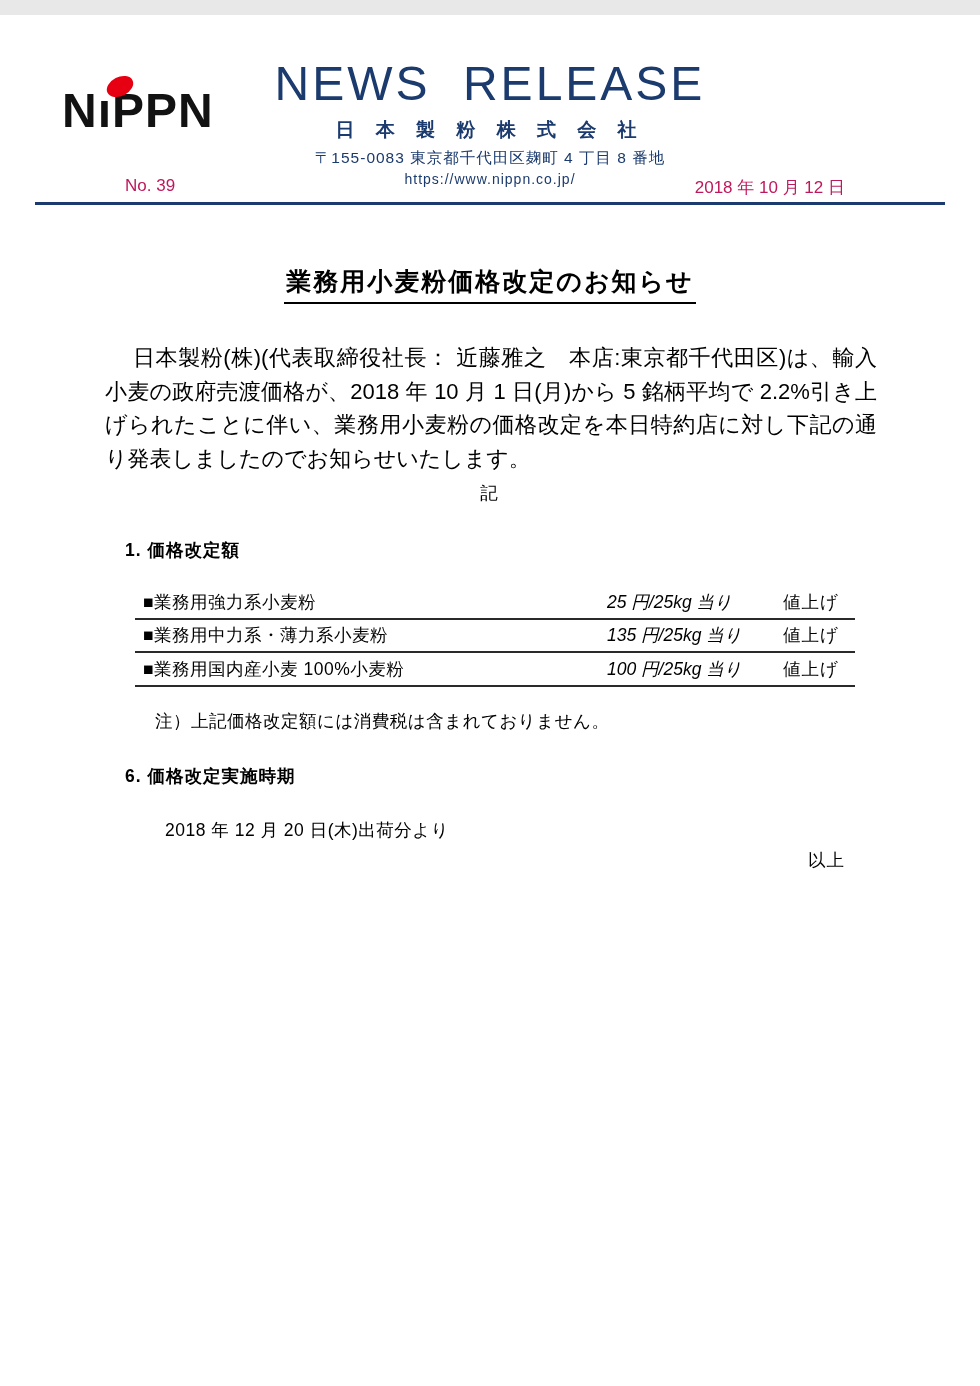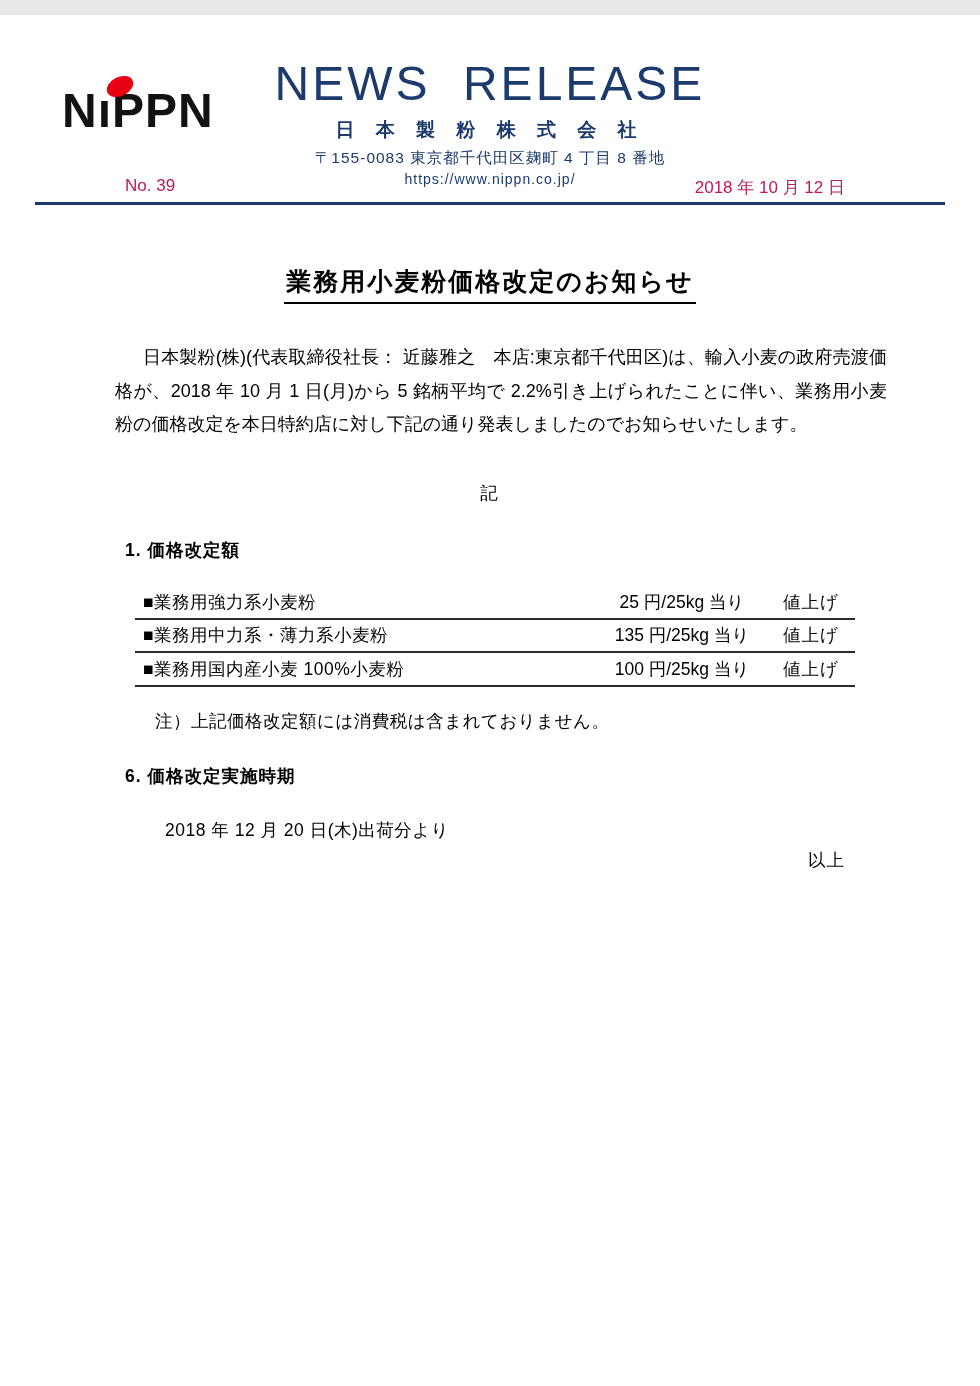--- a/index.html
+++ b/index.html
@@ -49,22 +49,22 @@
     position:absolute;left:0;right:0;top:250px;
     text-align:center;
   }
   .doc-title span{
     display:inline-block;
     font-size:25px;font-weight:bold;letter-spacing:2px;
     border-bottom:2px solid #000;padding:0 2px 4px 2px;
   }
   
   .body-par{
-    position:absolute;left:115px;top:326px;width:772px;
-    font-size:18px;line-height:33.5px;
+    position:absolute;left:105px;top:326px;width:772px;
+    font-size:22px;line-height:33.5px;
     text-align:justify;text-indent:28px;
   }
   .record-marker{
     position:absolute;left:0;right:0;top:466px;
     text-align:center;font-size:17.5px;letter-spacing:2px;
   }
   .sec-heading{
     position:absolute;left:125px;
     font-size:17.5px;font-weight:bold;letter-spacing:1px;
   }
@@ -76,21 +76,21 @@
     font-size:17.5px;
   }
   .price-row{
     display:grid;
     grid-template-columns:1fr 150px 98px;
     align-items:center;
     height:31.5px;
     border-bottom:2px solid #2a2a2a;
   }
   .price-row .product{padding-left:8px;letter-spacing:0.5px;}
-  .price-row .amount{text-align:center;}
+  .price-row .amount{text-align:left;font-style:italic;}
   .price-row .action{text-align:right;padding-right:16px;letter-spacing:1px;}
   .tax-note{
     position:absolute;left:155px;top:694px;
     font-size:17.5px;letter-spacing:0.5px;
   }
   .effective-date{
     position:absolute;left:165px;top:803px;
     font-size:17.5px;letter-spacing:0.5px;
   }
   .closing{

